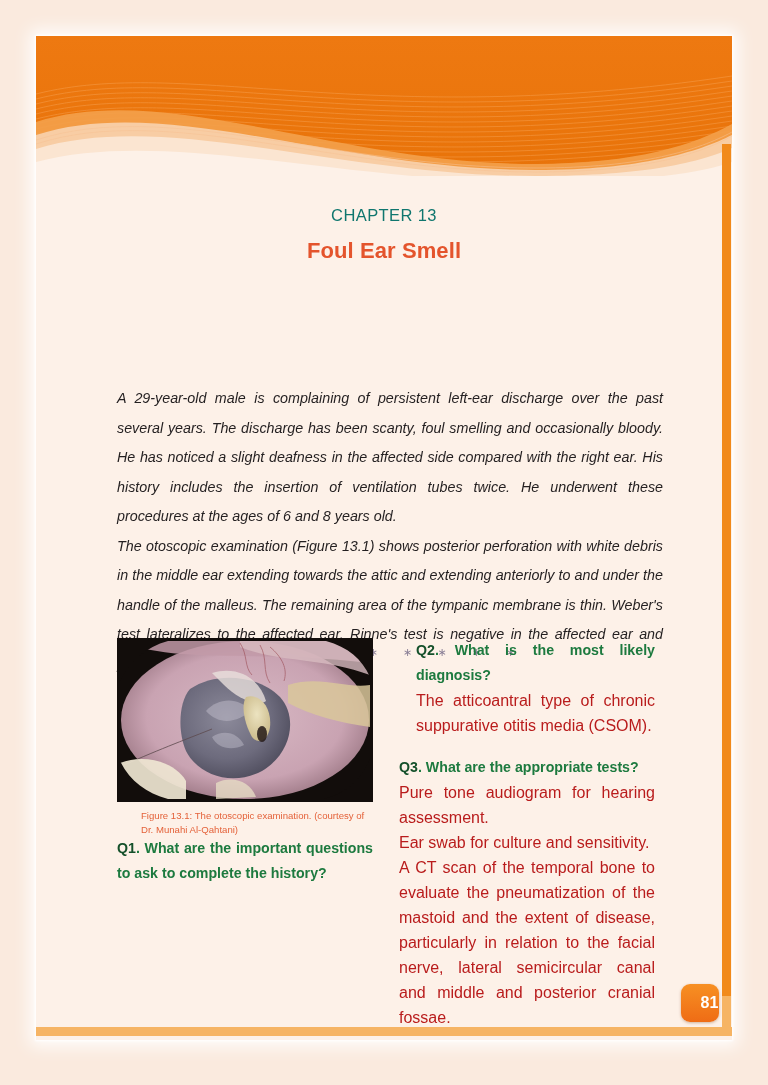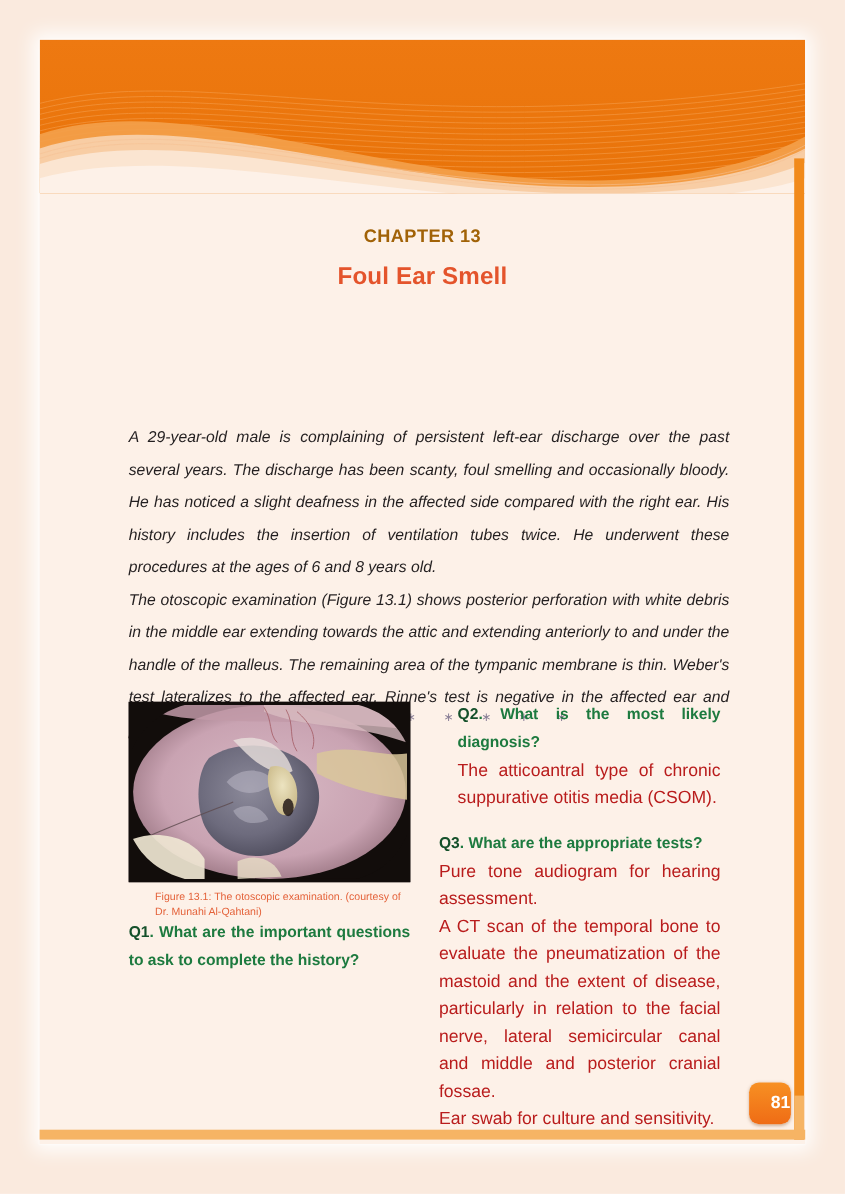--- a/index.html
+++ b/index.html
@@ -49,22 +49,22 @@
   
   #title-block {
     position: absolute;
     left: 0;
     top: 170px;
     width: 696px;
     text-align: center;
   }
   #chapter-label {
     font-size: 16.5px;
-    font-weight: bold;
-    color: #a16207;
+    font-weight: normal;
+    color: #0f766e;
     letter-spacing: 0.4px;
   }
   #chapter-title {
     margin-top: 13px;
     font-size: 22px;
     font-weight: bold;
     color: #e4542c;
     letter-spacing: 0.1px;
   }
   #author-byline {
@@ -342,22 +342,22 @@
         <div class="qa-block">
           <div class="qa-question"><span class="qnum">Q2</span><span>. What is the most likely diagnosis?</span></div>
           <div class="qa-answer">The atticoantral type of chronic suppurative otitis media (CSOM).</div>
         </div>
 
         <div class="qa-spacer"></div>
 
         <div class="qa-block">
           <div class="qa-question"><span class="qnum">Q3</span><span>. What are the appropriate tests?</span></div>
           <div class="qa-answer">Pure tone audiogram for hearing assessment.</div>
+          <div class="qa-answer nojust">Ear swab for culture and sensitivity.</div>
           <div class="qa-answer">A CT scan of the temporal bone to evaluate the pneumatization of the mastoid and the extent of disease, particularly in relation to the facial nerve, lateral semicircular canal and middle and posterior cranial fossae.</div>
-          <div class="qa-answer nojust">Ear swab for culture and sensitivity.</div>
         </div>
 
       </div>
     </div>
 
     <div id="right-stripe"></div>
     <div id="right-stripe-lower"></div>
     <div id="bottom-rule"></div>
     <div id="page-badge">81</div>
 

